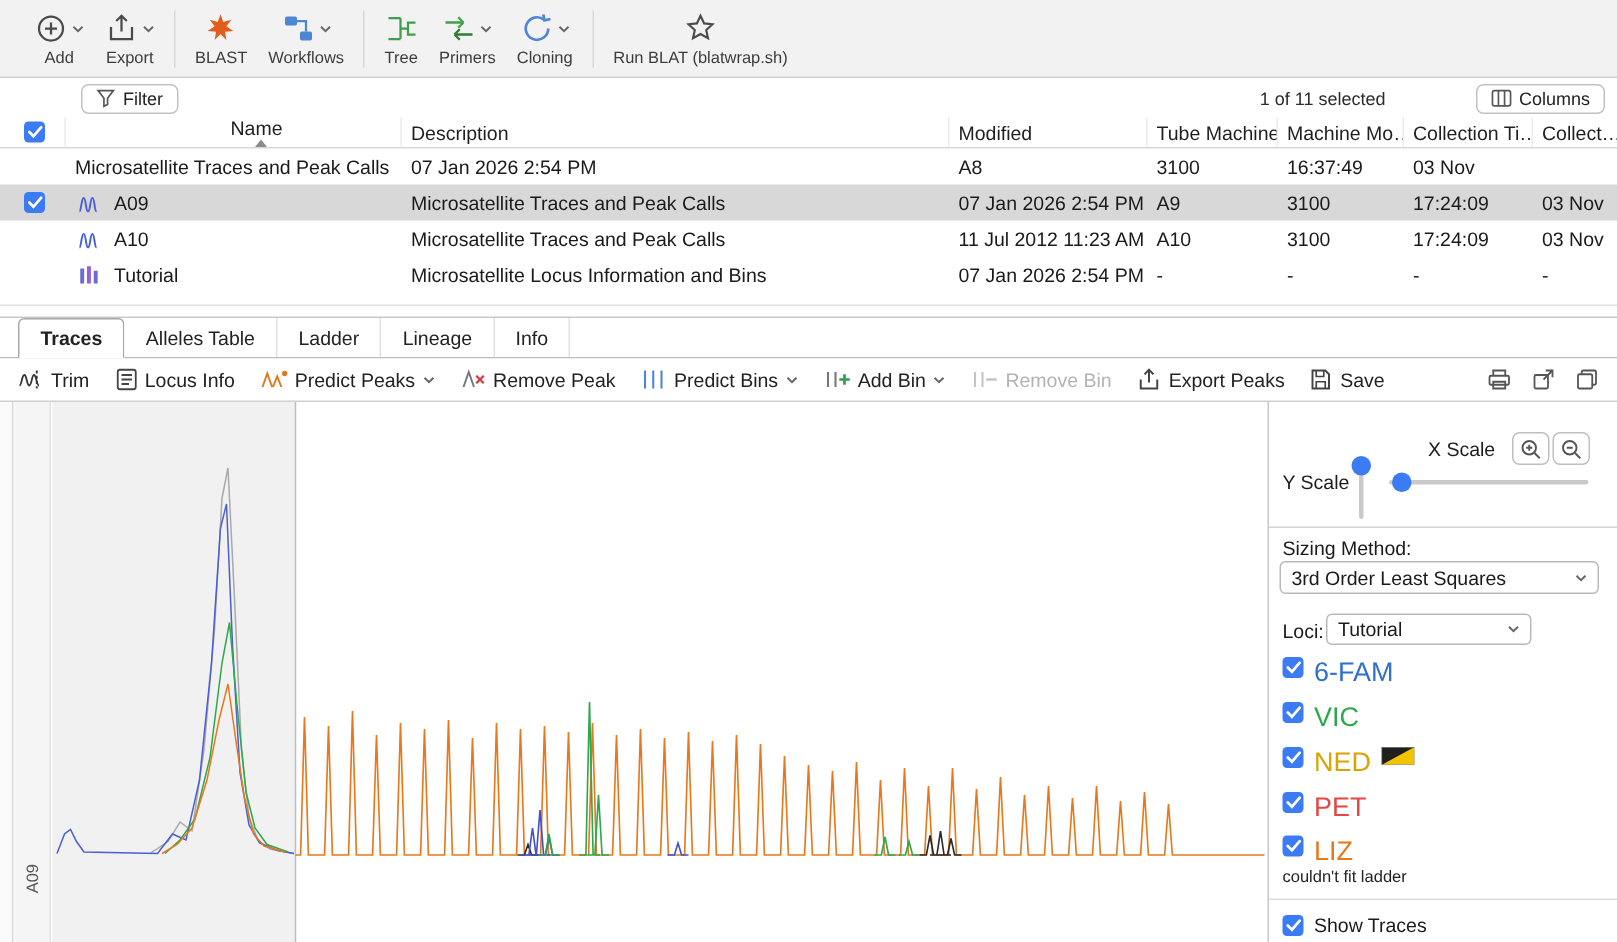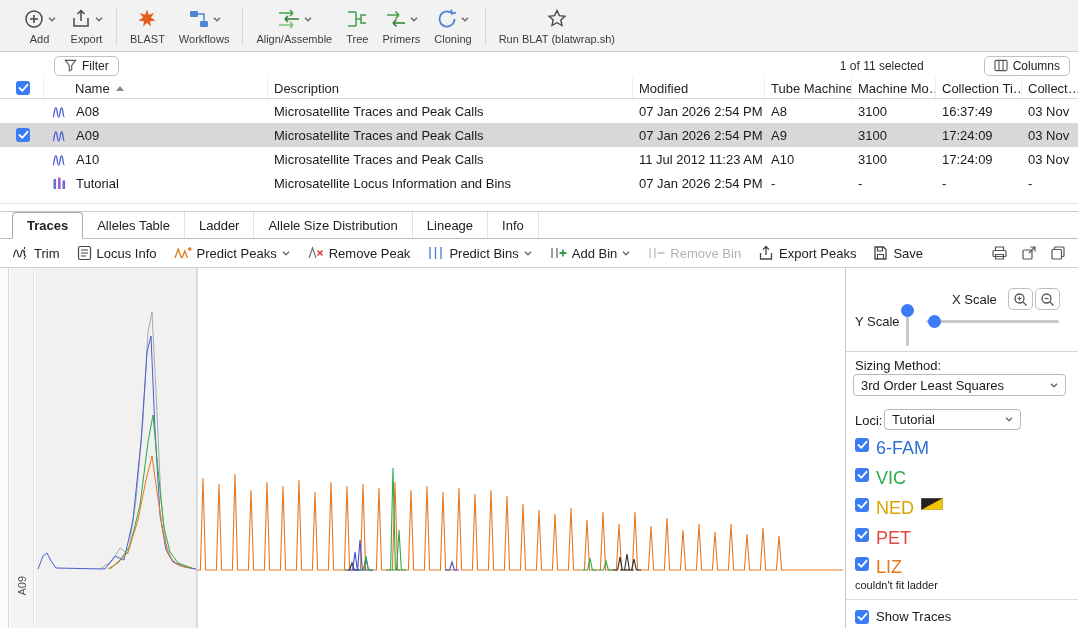--- a/index.html
+++ b/index.html
@@ -18,21 +18,21 @@
 
   
   #filter-bar{position:absolute;left:0;top:53px;width:100%;height:25px;display:flex;align-items:center;padding:0 8px;background:#fff;}
   .pill-btn{display:inline-flex;align-items:center;gap:5px;height:20px;padding:0 9px;border:1px solid #c2c2c2;border-radius:5px;background:#fff;font-size:12px;color:#222;font-family:inherit;margin-left:46px;}
   #selection-status{margin-left:auto;margin-right:14px;font-size:12px;color:#2c2c2c;}
 
   
   .tgrid{display:grid;grid-template-columns:44px 224px 365px 132px 87px 84px 86px 56px;}
   #table-header{position:absolute;left:0;top:78px;width:1078px;height:21px;border-bottom:1px solid #d8d8d8;background:#fff;}
   .hcell{height:100%;display:flex;align-items:center;padding-left:6px;border-right:1px solid #ececec;white-space:nowrap;overflow:hidden;font-size:13px;color:#1f1f1f;}
-  .hcell.name{padding-left:31px;}
+  .hcell.name{padding-left:31px;flex-direction:column;}
   .hcell:last-child{border-right:none;}
   .sort-caret{width:0;height:0;border-left:4px solid transparent;border-right:4px solid transparent;border-bottom:5px solid #8a8a8a;margin-left:6px;}
   #table-rows{position:absolute;left:0;top:99px;width:1078px;}
   .trow{height:24px;align-items:center;font-size:13px;}
   .trow.selected{background:#d8d8d8;}
   .tcell{padding-left:6px;white-space:nowrap;overflow:hidden;}
   .namecell{display:flex;align-items:center;gap:9px;padding-left:8px;}
   .cellcheck{padding-left:16px;display:flex;align-items:center;}
   .cbx{width:14px;height:14px;border-radius:3px;display:inline-flex;align-items:center;justify-content:center;flex:0 0 auto;}
   .cbx.checked{background:#3b7cf5;}
@@ -147,37 +147,20 @@
               <path d="M1 .8L4 3.8 7 .8" fill="none" stroke="#666" stroke-width="1.3"></path>
             </svg>
           </span>
         </div>
         <div class="tb-label">Workflows</div>
       </div>
       <div class="tb-sep"></div>
       <div class="tb-item">
         <div class="tb-icon-row">
           <span class="icon ">
-            <svg width="24" height="22" viewBox="0 0 24 22">
-              <path d="M2 5h14M16 5l-3-3M16 5l-3 3" fill="none" stroke="#45a049" stroke-width="1.6"></path>
-              <path d="M22 11H8M8 11l3-3M8 11l3 3" fill="none" stroke="#2e7d32" stroke-width="1.6"></path>
-              <path d="M2 17h14M16 17l-3-3M16 17l-3 3" fill="none" stroke="#7cc47f" stroke-width="1.6"></path>
-            </svg>
-          </span>
-          <span class="icon chev">
-            <svg width="8" height="5" viewBox="0 0 8 5">
-              <path d="M1 .8L4 3.8 7 .8" fill="none" stroke="#666" stroke-width="1.3"></path>
-            </svg>
-          </span>
-        </div>
-        <div class="tb-label">Align/Assemble</div>
-      </div>
-      <div class="tb-item">
-        <div class="tb-icon-row">
-          <span class="icon ">
             <svg width="22" height="22" viewBox="0 0 22 22">
               <path d="M2 4h8M2 18h8M10 4v14M10 11h5M15 11V7h5M15 11v4h5" fill="none" stroke="#3f9e4d" stroke-width="1.5"></path>
             </svg>
           </span>
         </div>
         <div class="tb-label">Tree</div>
       </div>
       <div class="tb-item">
         <div class="tb-icon-row">
           <span class="icon ">
@@ -271,28 +254,20 @@
       <div class="hcell ">
         <span>Collection Ti…</span>
       </div>
       <div class="hcell ">
         <span>Collect…</span>
       </div>
     </div>
   <div id="table-rows">
       <div class="trow tgrid ">
         <div class="tcell cellcheck"></div>
-        <div class="tcell namecell">
-          <span class="icon ">
-            <svg width="15" height="15" viewBox="0 0 15 15">
-              <path d="M1 13c1.2 0 1.2-9 2.8-9s1.3 9 2.9 9 1.3-9 2.9-9 1.2 9 2.8 9" fill="none" stroke="#4b5fd6" stroke-width="1.3"></path>
-            </svg>
-          </span>
-          <span>A08</span>
-        </div>
         <div class="tcell">Microsatellite Traces and Peak Calls</div>
         <div class="tcell">07 Jan 2026 2:54 PM</div>
         <div class="tcell">A8</div>
         <div class="tcell">3100</div>
         <div class="tcell">16:37:49</div>
         <div class="tcell">03 Nov</div>
       </div>
       <div class="trow tgrid selected">
         <div class="tcell cellcheck">
           <span class="cbx checked">
@@ -353,21 +328,20 @@
         <div class="tcell">-</div>
       </div>
     </div>
 
   <div id="splitter"></div>
 
   <div id="tab-bar">
       <div class="tab active">Traces</div>
       <div class="tab ">Alleles Table</div>
       <div class="tab ">Ladder</div>
-      <div class="tab ">Allele Size Distribution</div>
       <div class="tab ">Lineage</div>
       <div class="tab ">Info</div>
     </div>
 
   <div id="trace-toolbar">
       <div class="tt-item ">
         <span class="icon ">
           <svg width="17" height="16" viewBox="0 0 17 16">
             <path d="M1 12c1.5 0 1.5-7 3.2-7s1.6 7 3.3 7 1.6-7 3.2-7 1.6 7 3.3 7" fill="none" stroke="#333" stroke-width="1.2"></path>
             <path d="M12.5 2v12" stroke="#333" stroke-width="1.2" stroke-dasharray="2 1.5"></path>

